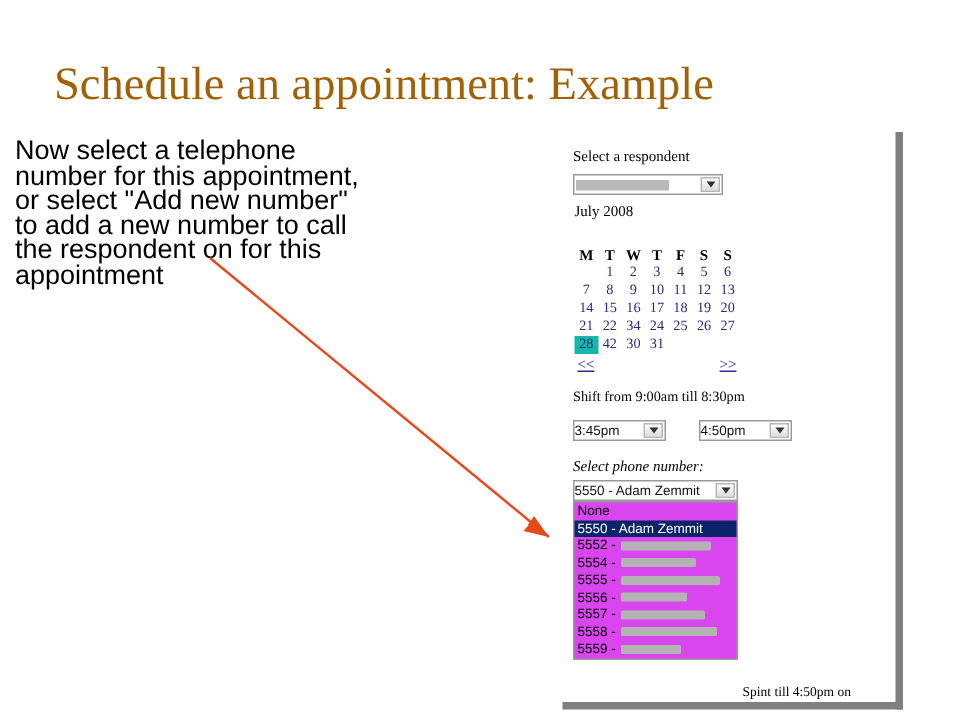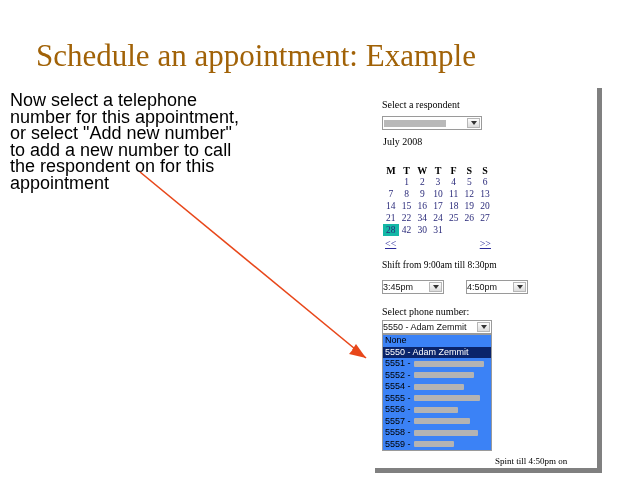--- a/index.html
+++ b/index.html
@@ -184,35 +184,36 @@
     position: absolute;
     left: 78px;
     top: 192px;
     width: 62px;
     margin-left: 13px;
   }
   .label-phone {
     position: absolute;
     left: 7px;
     top: 218px;
+    font-style: italic;
   }
   .phone-sel {
     position: absolute;
     left: 7px;
     top: 232px;
     width: 110px;
   }
 
   
   .dd-list {
     position: absolute;
     left: 7px;
     top: 246px;
     width: 110px;
-    background: #3b82f6;
+    background: #d946ef;
     border: 1px solid #9a9a9a;
     box-sizing: border-box;
     font-family: "Liberation Sans", sans-serif;
     font-size: 9px;
     z-index: 5;
   }
   .dd-item {
     height: 11.5px;
     line-height: 11.5px;
     padding-left: 2px;
@@ -357,21 +358,20 @@
     <div class="sel phone-sel">
       <span>5550 - Adam Zemmit</span>
       <div class="arrowbox">
           <span class="caret"></span>
         </div>
     </div>
 
     <div class="dd-list">
       <div class="dd-item"><span>None</span></div>
       <div class="dd-item highlight"><span>5550 - Adam Zemmit</span></div>
-      <div class="dd-item"><span>5551 -</span><span class="redact" style="width:70px"></span></div>
       <div class="dd-item"><span>5552 -</span><span class="redact" style="width:60px"></span></div>
       <div class="dd-item"><span>5554 -</span><span class="redact" style="width:50px"></span></div>
       <div class="dd-item"><span>5555 -</span><span class="redact" style="width:66px"></span></div>
       <div class="dd-item"><span>5556 -</span><span class="redact" style="width:44px"></span></div>
       <div class="dd-item"><span>5557 -</span><span class="redact" style="width:56px"></span></div>
       <div class="dd-item"><span>5558 -</span><span class="redact" style="width:64px"></span></div>
       <div class="dd-item"><span>5559 -</span><span class="redact" style="width:40px"></span></div>
     </div>
 
     <div class="spill">Spint till 4:50pm on</div>

